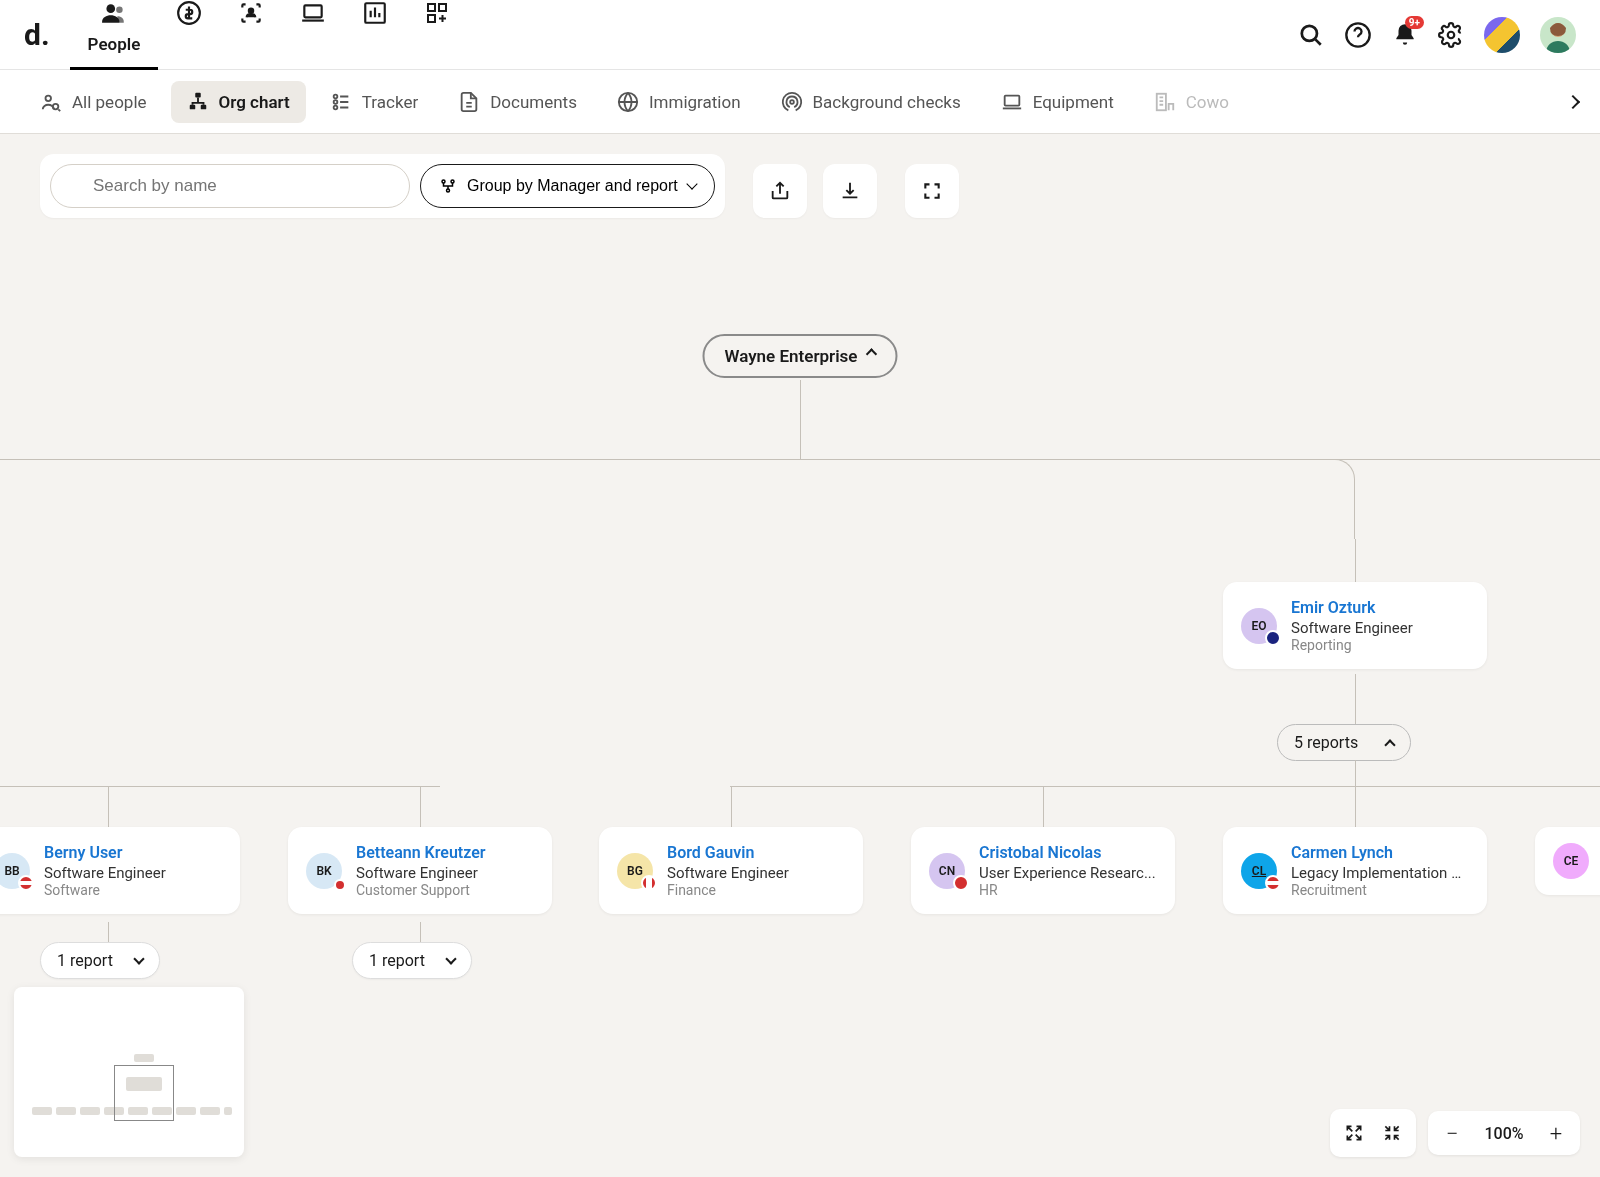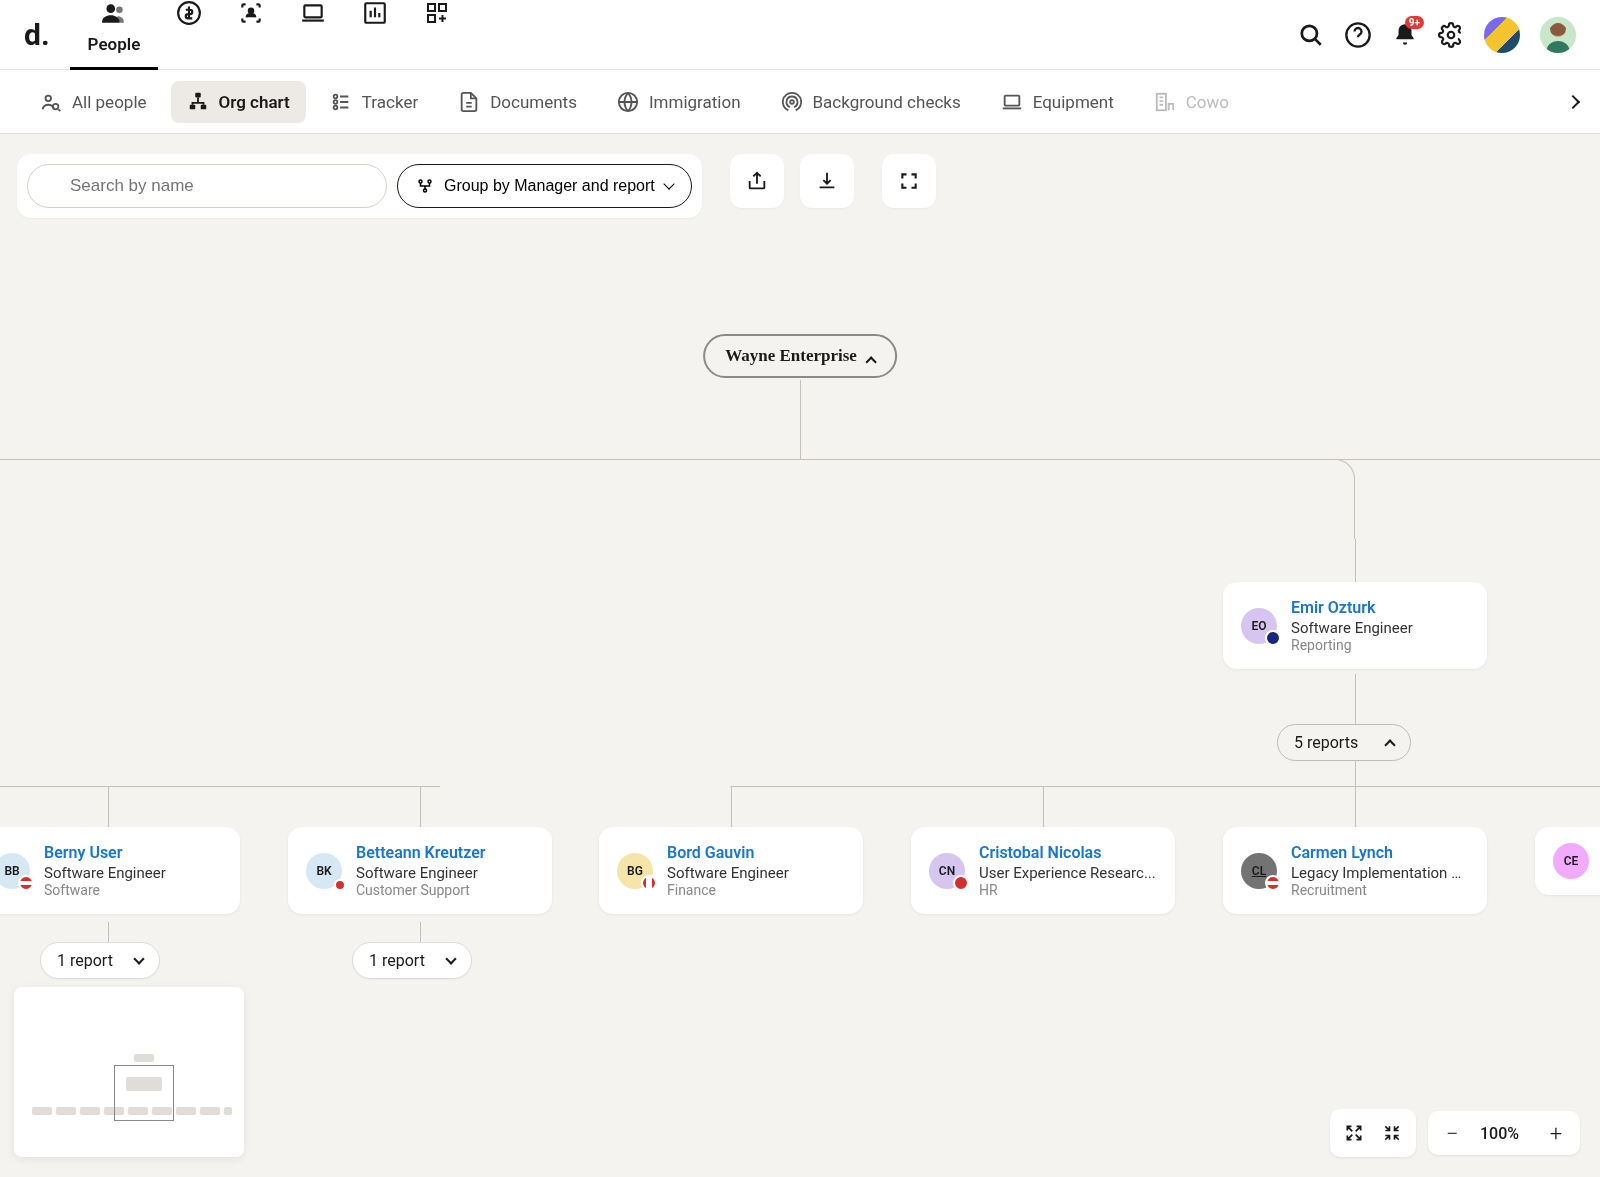--- a/index.html
+++ b/index.html
@@ -20,33 +20,33 @@
 .avatar-org { background: linear-gradient(135deg, #7b68ee 0 33%, #f4c430 33% 66%, #1e4d6b 66%); }
 .avatar-user { background: #c8e6c9; display:flex; align-items:center; justify-content:center; overflow:hidden;}
 
 
 .subnav { background: #fff; height: 64px; display: flex; align-items: center; padding: 0 24px; gap: 8px; border-bottom: 1px solid #e0ddd8; position: relative;}
 .subnav-item { display: flex; align-items: center; gap: 10px; padding: 10px 16px; border-radius: 8px; cursor: pointer; font-size: 17px; color: #555; white-space: nowrap; }
 .subnav-item.active { background: #edeae5; color: #1a1a1a; font-weight: 600; }
 .subnav-scroll { position: absolute; right: 12px; width: 30px; height: 30px; display:flex; align-items:center; justify-content:center; cursor:pointer;}
 
 
-.toolbar { padding: 20px 17px; display: flex; align-items: flex-start; gap: 28px; }
+.toolbar { padding: 20px 40px; display: flex; align-items: flex-end; gap: 28px; }
 .toolbar-group { background: #fff; border-radius: 14px; padding: 10px; display: flex; align-items: center; gap: 10px; box-shadow: 0 1px 2px rgba(0,0,0,0.04); }
 .search-input { border: 1px solid #d5d0c8; border-radius: 22px; height: 44px; width: 360px; padding: 0 16px 0 42px; font-size: 17px; background: #fff; position: relative; }
 .search-wrap { position: relative; }
 .search-wrap .icon { position: absolute; left: 14px; top: 50%; transform: translateY(-50%); color: #999; }
 .group-btn { border: 1.5px solid #1a1a1a; border-radius: 22px; height: 44px; padding: 0 18px; display: flex; align-items: center; gap: 10px; font-size: 16px; font-weight: 500; background: #fff; cursor: pointer; }
 .icon-btn { width: 54px; height: 54px; background: #fff; border-radius: 12px; display: flex; align-items: center; justify-content: center; cursor: pointer; box-shadow: 0 1px 2px rgba(0,0,0,0.04); }
 .toolbar-spacer { flex: 1; }
 .alert-pill { background: #fff9eb; border: 1px solid #f5e5b8; border-radius: 28px; padding: 14px 26px; display: flex; align-items: center; gap: 12px; color: #b84a2f; font-weight: 600; font-size: 17px; cursor: pointer; }
 
 
 .canvas { position: absolute; top: 234px; left: 0; right: 0; bottom: 0; }
-.root-node { position: absolute; left: 50%; transform: translateX(-50%); top: 100px; border: 2.5px solid #8a8a8a; border-radius: 24px; padding: 10px 20px; display: flex; align-items: flex-end; gap: 10px; font-weight: 600; font-size: 17px; background: #f5f3f0; cursor: pointer; font-family: Liberation Serif, serif; }
+.root-node { position: absolute; left: 50%; transform: translateX(-50%); top: 100px; border: 2.5px solid #8a8a8a; border-radius: 24px; padding: 10px 20px; display: flex; align-items: flex-start; gap: 10px; font-weight: 600; font-size: 17px; background: #f5f3f0; cursor: pointer; }
 .line { position: absolute; background: #c5c0b8; }
 .vline-root { left: 50%; top: 146px; width: 1px; height: 80px; }
 .hline-main { top: 225px; left: 0; right: 0; height: 1px; width: 100%; }
 .curve-right { position: absolute; top: 225px; left: 50%; width: 555px; height: 80px; border-top: 1px solid #c5c0b8; border-right: 1px solid #c5c0b8; border-top-right-radius: 20px; }
 .vline-emir { left: 1355px; top: 305px; width: 1px; height: 43px; }
 
 .card { position: absolute; background: #fff; border-radius: 14px; padding: 16px 18px; display: flex; align-items: center; gap: 14px; box-shadow: 0 1px 3px rgba(0,0,0,0.06); width: 264px; cursor: pointer; }
 .card .avatar { width: 36px; height: 36px; border-radius: 50%; display: flex; align-items: center; justify-content: center; font-size: 12px; font-weight: 600; position: relative; flex-shrink: 0; }
 .card .info { flex: 1; min-width: 0; }
 .card .name { color: #1976d2; font-weight: 600; font-size: 16px; margin-bottom: 2px; white-space: nowrap; overflow: hidden; text-overflow: ellipsis; }
@@ -72,21 +72,21 @@
 .minimap { position: absolute; bottom: 20px; left: 14px; width: 230px; height: 170px; background: #fff; border-radius: 8px; box-shadow: 0 2px 8px rgba(0,0,0,0.08); padding: 12px; }
 .minimap-content { position: relative; width: 100%; height: 100%; }
 .mm-box { position: absolute; background: #e0ddd8; border-radius: 2px; }
 .mm-viewport { position: absolute; border: 1px solid #888; }
 
 
 .zoom-controls { position: absolute; bottom: 20px; right: 20px; display: flex; gap: 12px; align-items: center; }
 .zoom-btn-group { background: #fff; border-radius: 10px; padding: 8px 10px; display: flex; align-items: center; gap: 14px; box-shadow: 0 1px 3px rgba(0,0,0,0.08); }
 .zoom-icons { background: #fff; border-radius: 10px; padding: 10px; display: flex; gap: 10px; box-shadow: 0 1px 3px rgba(0,0,0,0.08); }
 .zoom-btn { width: 28px; height: 28px; display: flex; align-items: center; justify-content: center; cursor: pointer; font-size: 22px; font-weight: 300;}
-.zoom-level { font-size: 16px; font-weight: 500; min-width: 48px; text-align: left;}
+.zoom-level { font-size: 16px; font-weight: 500; min-width: 48px; text-align: center;}
 
 svg { display: block; }
 .chev { display:inline-block; width:10px; height:10px; border-right:2px solid currentColor; border-bottom:2px solid currentColor; }
 .chev.up { transform: rotate(-135deg); margin-top:4px;}
 .chev.down { transform: rotate(45deg); margin-bottom:4px;}
 .chev.right { transform: rotate(-45deg);}
 </style>
 </head>
 <body>
 
@@ -378,21 +378,21 @@
       <span class="flag-badge" style="background:#d32f2f;"></span>
     </div>
     <div class="info">
       <div class="name">Cristobal Nicolas</div>
       <div class="role">User Experience Researc...</div>
       <div class="dept">HR</div>
     </div>
   </div>
 
   <div class="card" style="top:593px; left:1223px;">
-    <div class="avatar" style="background:#737373;text-decoration:underline;">
+    <div class="avatar" style="background:#0ea5e9;text-decoration:underline;">
       <span>CL</span>
       <span class="flag-badge flag-us"></span>
     </div>
     <div class="info">
       <div class="name">Carmen Lynch</div>
       <div class="role">Legacy Implementation A...</div>
       <div class="dept">Recruitment</div>
     </div>
   </div>
 

